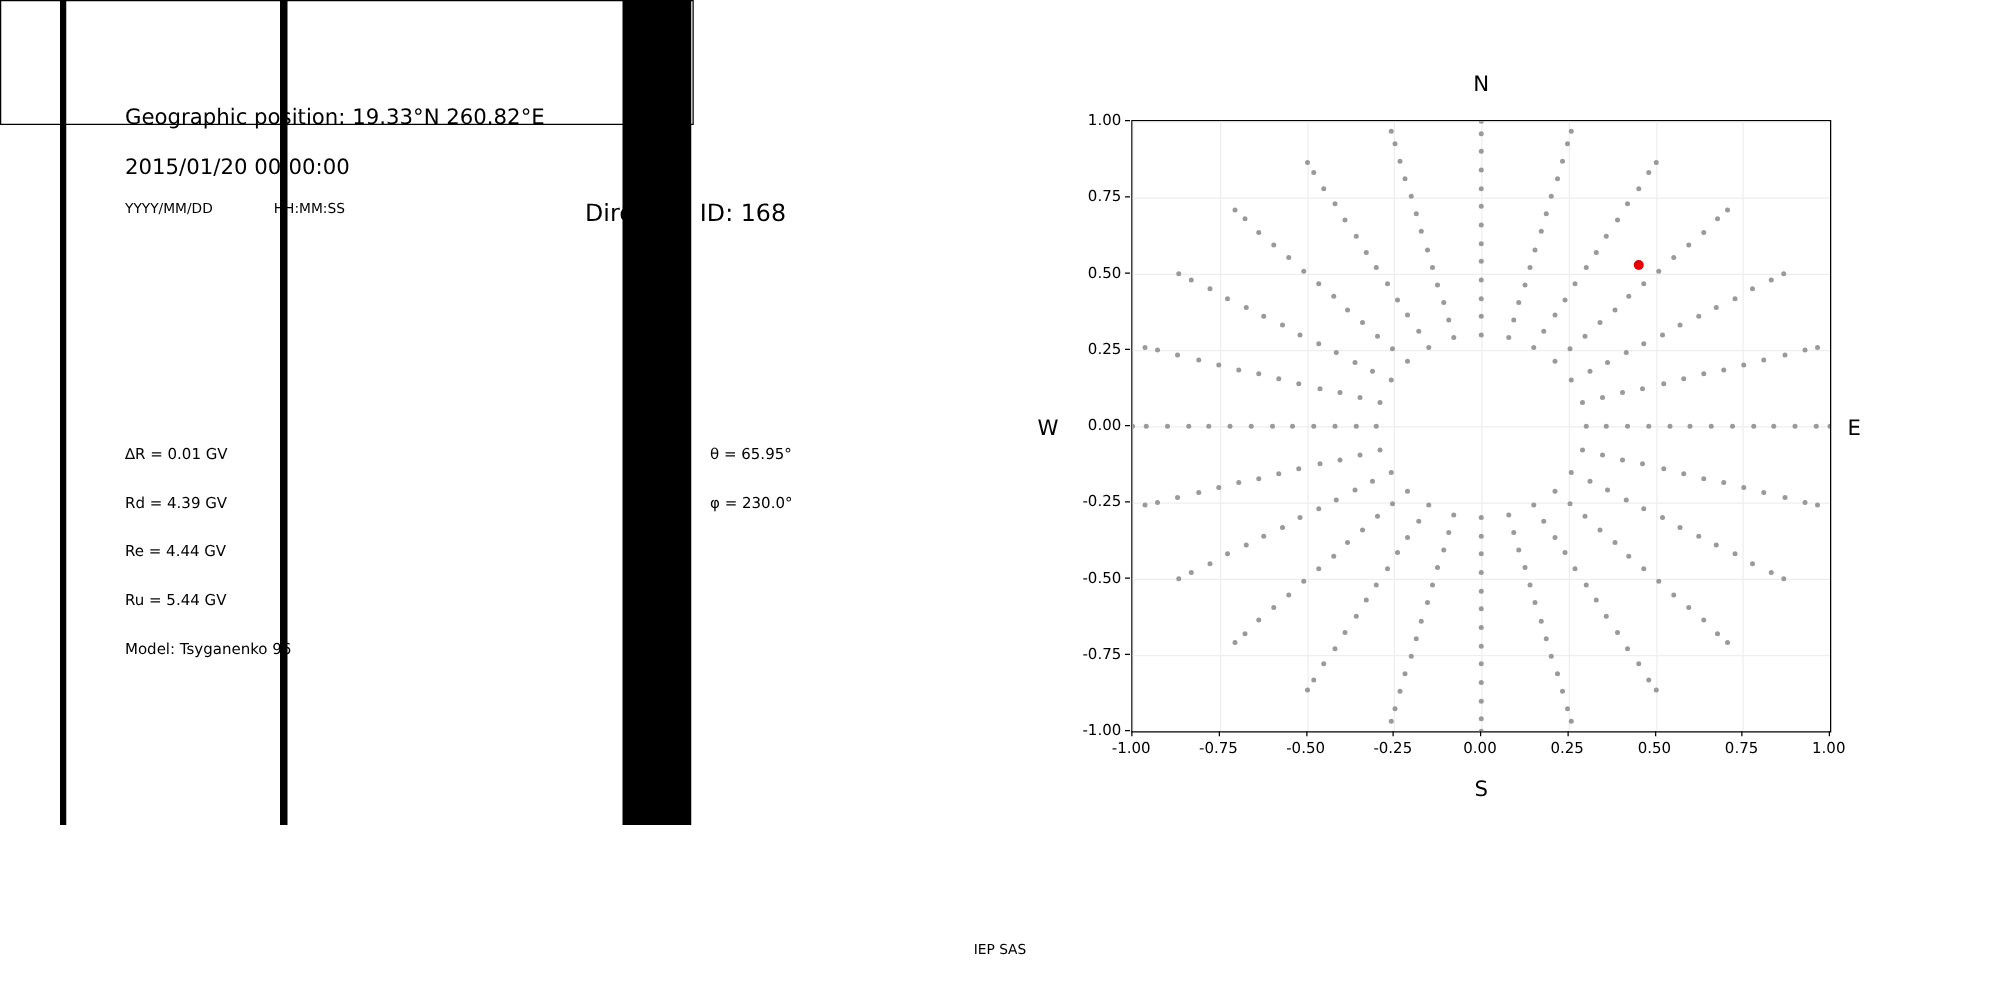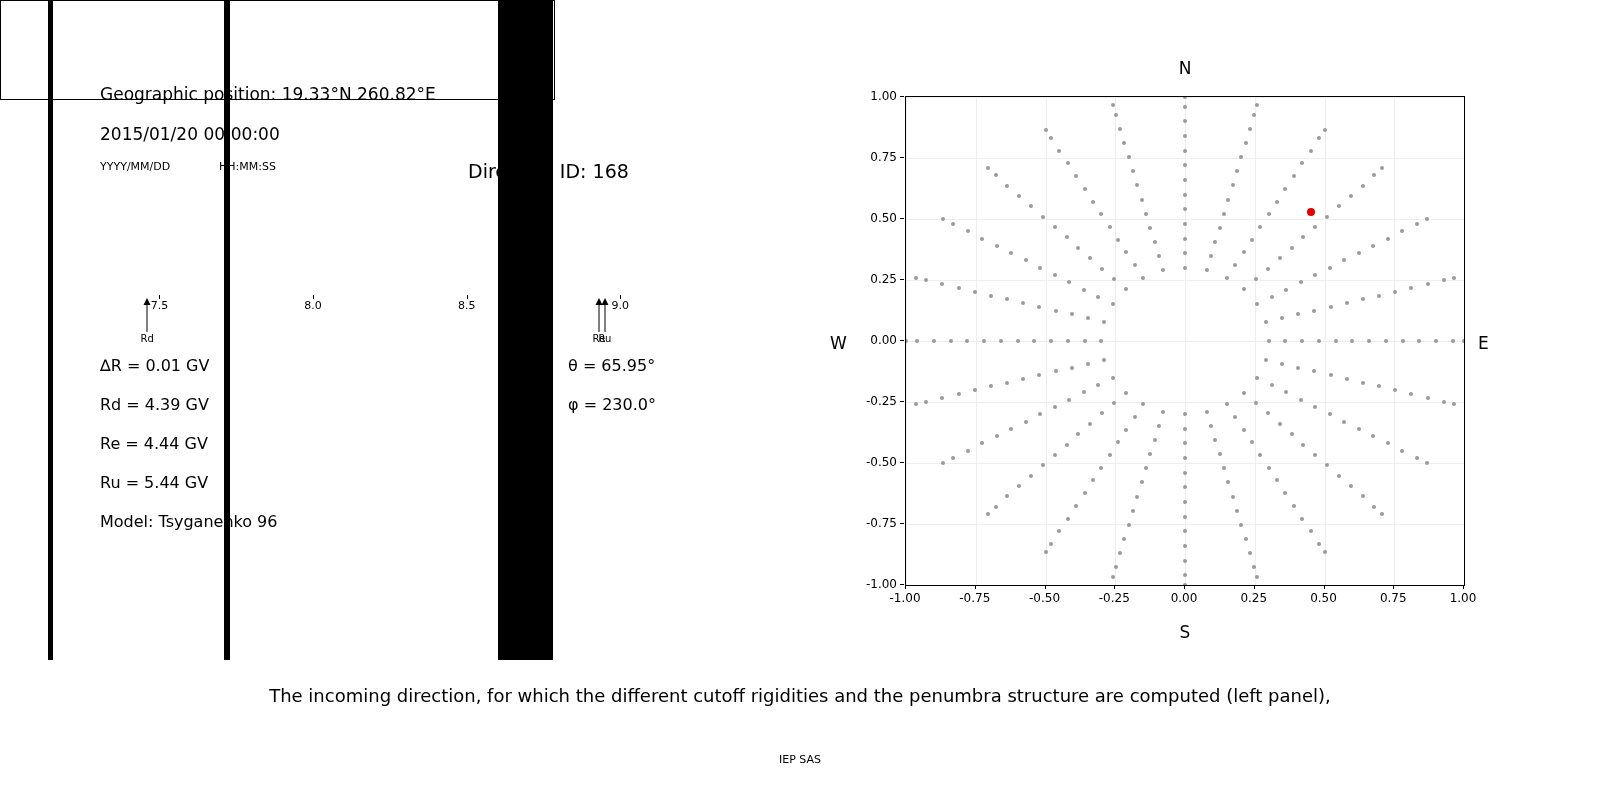--- a/index.html
+++ b/index.html
@@ -74,21 +74,21 @@
   }
   .marker-label {
     position: absolute;
     font-size: 10px;
     transform: translateX(-50%);
     white-space: nowrap;
   }
 
   
   .val {
-    font-size: 16px;
+    font-size: 12px;
   }
   #val-dr   { left: 100px; top: 356px; }
   #val-rd   { left: 100px; top: 395px; }
   #val-re   { left: 100px; top: 434px; }
   #val-ru   { left: 100px; top: 473px; }
   #val-model{ left: 100px; top: 512px; }
   #val-theta{ left: 568px; top: 356px; }
   #val-phi  { left: 568px; top: 395px; }
 
   
@@ -174,47 +174,20 @@
   <div id="date-format-label" class="abs">YYYY/MM/DD</div>
 
   <div id="time-format-label" class="abs">HH:MM:SS</div>
 
   <div id="direction-id" class="abs">Direction ID: 168</div>
 
   <div id="penumbra-axes">
       <div class="pen-band" style="left: 47.6194px; width: 5px; background: rgb(0, 0, 0);"></div>
       <div class="pen-band" style="left: 224.272px; width: 6.14444px; background: rgb(0, 0, 0);"></div>
       <div class="pen-band" style="left: 497.7px; width: 55.3px; background: rgb(0, 0, 0);"></div>
-    </div>
-  <div id="pen-ticks" class="abs">
-      <div class="pen-tick-mark" style="left: 62.4444px;"></div>
-      <div class="pen-tick-label" style="left: 62.4444px;">7.5</div>
-      <div class="pen-tick-mark" style="left: 216.056px;"></div>
-      <div class="pen-tick-label" style="left: 216.056px;">8.0</div>
-      <div class="pen-tick-mark" style="left: 369.667px;"></div>
-      <div class="pen-tick-label" style="left: 369.667px;">8.5</div>
-      <div class="pen-tick-mark" style="left: 523.278px;"></div>
-      <div class="pen-tick-label" style="left: 523.278px;">9.0</div>
-    </div>
-  <div id="pen-markers" class="abs" style="left:97px; top:295px; width:555px; height:60px;">
-      <svg width="12" height="36" class="marker-arrow" style="left: 44.1556px; top: 3px;">
-        <line x1="6" y1="34" x2="6" y2="2" stroke="#000" stroke-width="1"></line>
-        <polygon points="6,0 2.5,7 9.5,7" fill="#000"></polygon>
-      </svg>
-      <div class="marker-label" style="left: 50.1556px; top: 38px;">Rd</div>
-      <svg width="12" height="36" class="marker-arrow" style="left: 495.772px; top: 3px;">
-        <line x1="6" y1="34" x2="6" y2="2" stroke="#000" stroke-width="1"></line>
-        <polygon points="6,0 2.5,7 9.5,7" fill="#000"></polygon>
-      </svg>
-      <div class="marker-label" style="left: 501.772px; top: 38px;">Re</div>
-      <svg width="12" height="36" class="marker-arrow" style="left: 501.917px; top: 3px;">
-        <line x1="6" y1="34" x2="6" y2="2" stroke="#000" stroke-width="1"></line>
-        <polygon points="6,0 2.5,7 9.5,7" fill="#000"></polygon>
-      </svg>
-      <div class="marker-label" style="left: 507.917px; top: 38px;">Ru</div>
     </div>
 
   <div id="val-dr" class="abs val">∆R = 0.01 GV</div>
   <div id="val-rd" class="abs val">Rd = 4.39 GV</div>
   <div id="val-re" class="abs val">Re = 4.44 GV</div>
   <div id="val-ru" class="abs val">Ru = 5.44 GV</div>
   <div id="val-model" class="abs val">Model: Tsyganenko 96</div>
   <div id="val-theta" class="abs val">θ = 65.95°</div>
   <div id="val-phi" class="abs val">φ = 230.0°</div>
 </div>
@@ -592,15 +565,14 @@
       <div class="ax-tick" style="left: 100px; top: 218px; width: 4px; height: 1px;"></div>
       <div class="ax-label-y" style="left: 47px; width: 50px; top: 218px;">0.50</div>
       <div class="ax-tick" style="left: 100px; top: 157px; width: 4px; height: 1px;"></div>
       <div class="ax-label-y" style="left: 47px; width: 50px; top: 157px;">0.75</div>
       <div class="ax-tick" style="left: 100px; top: 96px; width: 4px; height: 1px;"></div>
       <div class="ax-label-y" style="left: 47px; width: 50px; top: 96px;">1.00</div>
     </div>
 </div>
 
 <div id="caption">
-  <div>The incoming direction, for which the different cutoff rigidities and the penumbra structure are computed (left panel),</div>
 </div>
 <div id="footer">IEP SAS</div>
 
 </body></html>

